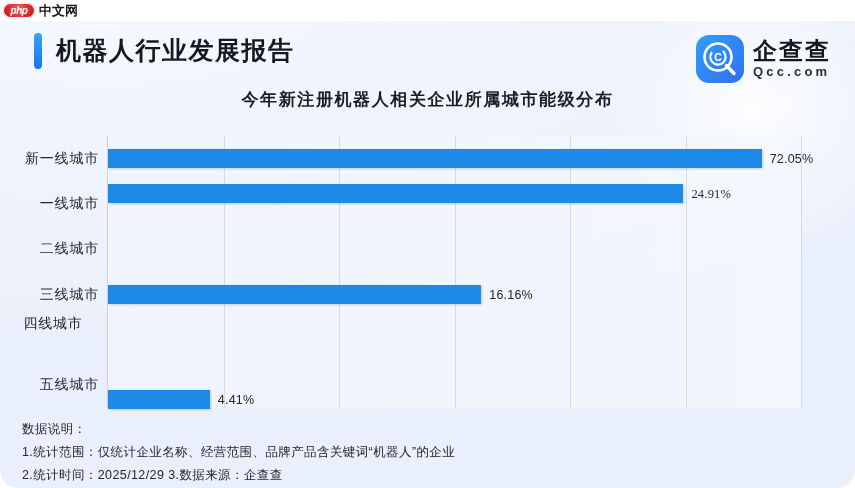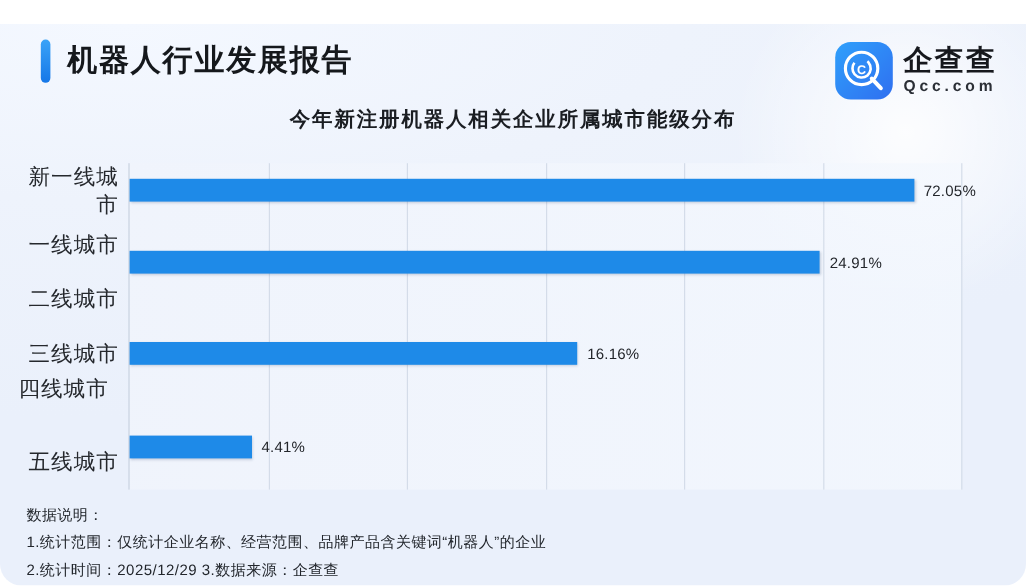--- a/index.html
+++ b/index.html
@@ -189,21 +189,21 @@
     font-size: 12.5px;
     color: #23262b;
     white-space: nowrap;
     letter-spacing: 0.2px;
   }
   .cat-label {
     position: absolute;
     right: 0;
     width: 92px;
     text-align: right;
-    font-size: 18px;
+    font-size: 14px;
     color: #25282d;
     letter-spacing: 0.8px;
     transform: translateY(-50%);
     font-family: Liberation Mono, monospace;
   }
   #cat-labels {
     position: absolute;
     left: 0; top: 20px;
     width: 99px; height: 272px;
   }
@@ -234,20 +234,24 @@
     line-height: 23px;
     letter-spacing: 0.4px;
     white-space: nowrap;
   }
 </style>
 </head>
 <body>
 
 <div id="page">
 
+  <div id="site-logo-bar">
+    <div class="php-badge">php</div>
+    <div class="site-logo-text">中文网</div>
+  </div>
 
   <div id="card">
 
     <div id="chart-title">今年新注册机器人相关企业所属城市能级分布</div>
 
     <div id="report-header">
       <div id="title-accent-bar"></div>
       <div id="page-title">机器人行业发展报告</div>
 
       <div id="qcc-brand">
@@ -279,29 +283,29 @@
           <div class="gridline" style="left: 115.5px;"></div>
           <div class="gridline" style="left: 231px;"></div>
           <div class="gridline" style="left: 346.5px;"></div>
           <div class="gridline" style="left: 462px;"></div>
           <div class="gridline" style="left: 577.5px;"></div>
           <div class="gridline" style="left: 693px;"></div>
           <div class="bar-row" style="top: 13.1667px; width: 693px;">
             <div class="bar" style="width: 653.73px; background: rgb(30, 138, 232);"></div>
             <div class="bar-value" style="left: 661.73px;">72.05%</div>
           </div>
-          <div class="bar-row" style="top: 73px; width: 693px;">
+          <div class="bar-row" style="top: 48px; width: 693px; font-family: Liberation Serif, serif;">
             <div class="bar" style="width: 575.421px; background: rgb(30, 138, 232);"></div>
             <div class="bar-value" style="left: 583.421px;">24.91%</div>
           </div>
           <div class="bar-row" style="top: 149.167px; width: 693px;">
             <div class="bar" style="width: 373.296px; background: rgb(30, 138, 232);"></div>
             <div class="bar-value" style="left: 381.296px;">16.16%</div>
           </div>
-          <div class="bar-row" style="top: 227px; width: 693px;">
+          <div class="bar-row" style="top: 254px; width: 693px;">
             <div class="bar" style="width: 101.871px; background: rgb(30, 138, 232);"></div>
             <div class="bar-value" style="left: 109.871px;">4.41%</div>
           </div>
         </div>
     </div>
 
     <div id="footnotes">
       <div class="footnote">数据说明：</div>
       <div class="footnote">1.统计范围：仅统计企业名称、经营范围、品牌产品含关键词“机器人”的企业</div>
       <div class="footnote">2.统计时间：2025/12/29  3.数据来源：企查查</div>

